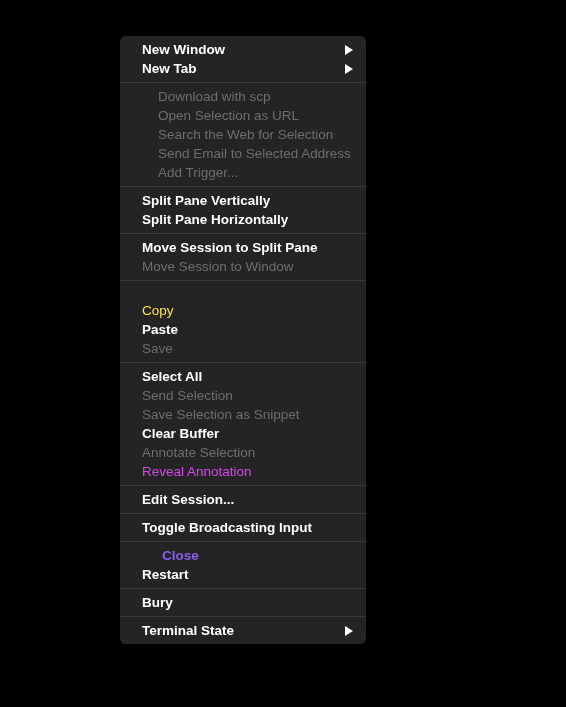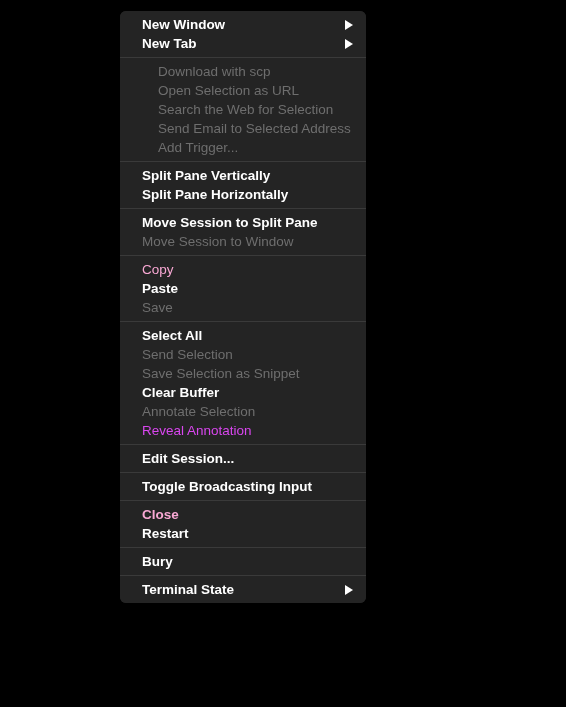--- a/index.html
+++ b/index.html
@@ -12,21 +12,21 @@
     height: 707px;
     position: relative;
     overflow: hidden;
     font-family: "Liberation Sans", sans-serif;
     -webkit-font-smoothing: antialiased;
   }
 
   #context-menu {
     position: absolute;
     left: 120px;
-    top: 11px;
+    top: 36px;
     width: 246px;
     background: #242424;
     border-radius: 6px;
     overflow: hidden;
     box-shadow: 0 2px 10px rgba(0,0,0,0.6);
   }
 
   .menu-group {
     background: #242424;
     padding: 4px 0;
@@ -86,40 +86,40 @@
     </div>
     <div class="menu-group" style="border-top-color: rgb(58, 58, 58);">
       <div class="menu-item" style="color: rgb(255, 255, 255);"><span class="label">Split Pane Vertically</span></div>
       <div class="menu-item" style="color: rgb(255, 255, 255);"><span class="label">Split Pane Horizontally</span></div>
     </div>
     <div class="menu-group" style="border-top-color: rgb(58, 58, 58);">
       <div class="menu-item" style="color: rgb(255, 255, 255);"><span class="label">Move Session to Split Pane</span></div>
       <div class="menu-item disabled" style="color: rgb(110, 110, 110);"><span class="label">Move Session to Window</span></div>
     </div>
     <div class="menu-group" style="border-top-color: rgb(58, 58, 58);">
-      <div class="menu-item disabled" style="color: #f9a8d4;"><span class="label">Copy</span></div>
+      <div class="menu-item disabled" style="color: #fde047; margin-top: 16px;"><span class="label">Copy</span></div>
       <div class="menu-item" style="color: rgb(255, 255, 255);"><span class="label">Paste</span></div>
       <div class="menu-item disabled" style="color: rgb(110, 110, 110);"><span class="label">Save</span></div>
     </div>
     <div class="menu-group" style="border-top-color: rgb(58, 58, 58);">
       <div class="menu-item" style="color: rgb(255, 255, 255);"><span class="label">Select All</span></div>
       <div class="menu-item disabled" style="color: rgb(110, 110, 110);"><span class="label">Send Selection</span></div>
       <div class="menu-item disabled" style="color: rgb(110, 110, 110);"><span class="label">Save Selection as Snippet</span></div>
       <div class="menu-item" style="color: rgb(255, 255, 255);"><span class="label">Clear Buffer</span></div>
       <div class="menu-item disabled" style="color: rgb(110, 110, 110);"><span class="label">Annotate Selection</span></div>
       <div class="menu-item disabled" style="color: #d946ef;"><span class="label">Reveal Annotation</span></div>
     </div>
     <div class="menu-group" style="border-top-color: rgb(58, 58, 58);">
       <div class="menu-item" style="color: rgb(255, 255, 255);"><span class="label">Edit Session...</span></div>
     </div>
     <div class="menu-group" style="border-top-color: rgb(58, 58, 58);">
       <div class="menu-item" style="color: rgb(255, 255, 255);"><span class="label">Toggle Broadcasting Input</span></div>
     </div>
     <div class="menu-group" style="border-top-color: rgb(58, 58, 58);">
-      <div class="menu-item" style="color: #f9a8d4;"><span class="label">Close</span></div>
+      <div class="menu-item" style="color: #8b5cf6; margin-left: 20px;"><span class="label">Close</span></div>
       <div class="menu-item" style="color: rgb(255, 255, 255);"><span class="label">Restart</span></div>
     </div>
     <div class="menu-group" style="border-top-color: rgb(58, 58, 58);">
       <div class="menu-item" style="color: rgb(255, 255, 255);"><span class="label">Bury</span></div>
     </div>
     <div class="menu-group" style="border-top-color: rgb(58, 58, 58);">
       <div class="menu-item" style="color: rgb(255, 255, 255);"><span class="label">Terminal State</span><span class="submenu-arrow" style="border-left-color: rgb(255, 255, 255);"></span></div>
     </div>
   </div>
 

